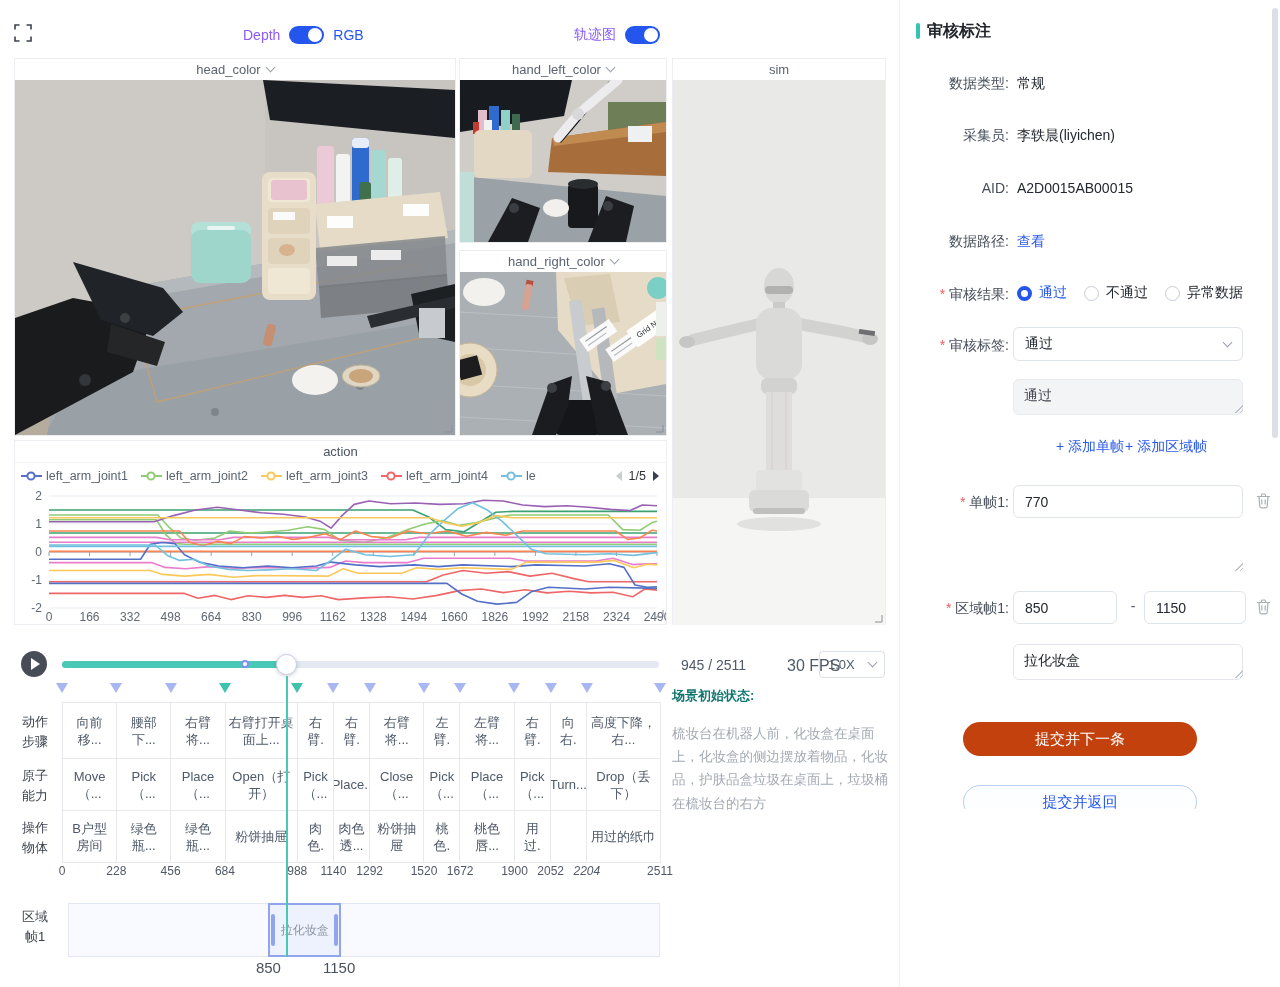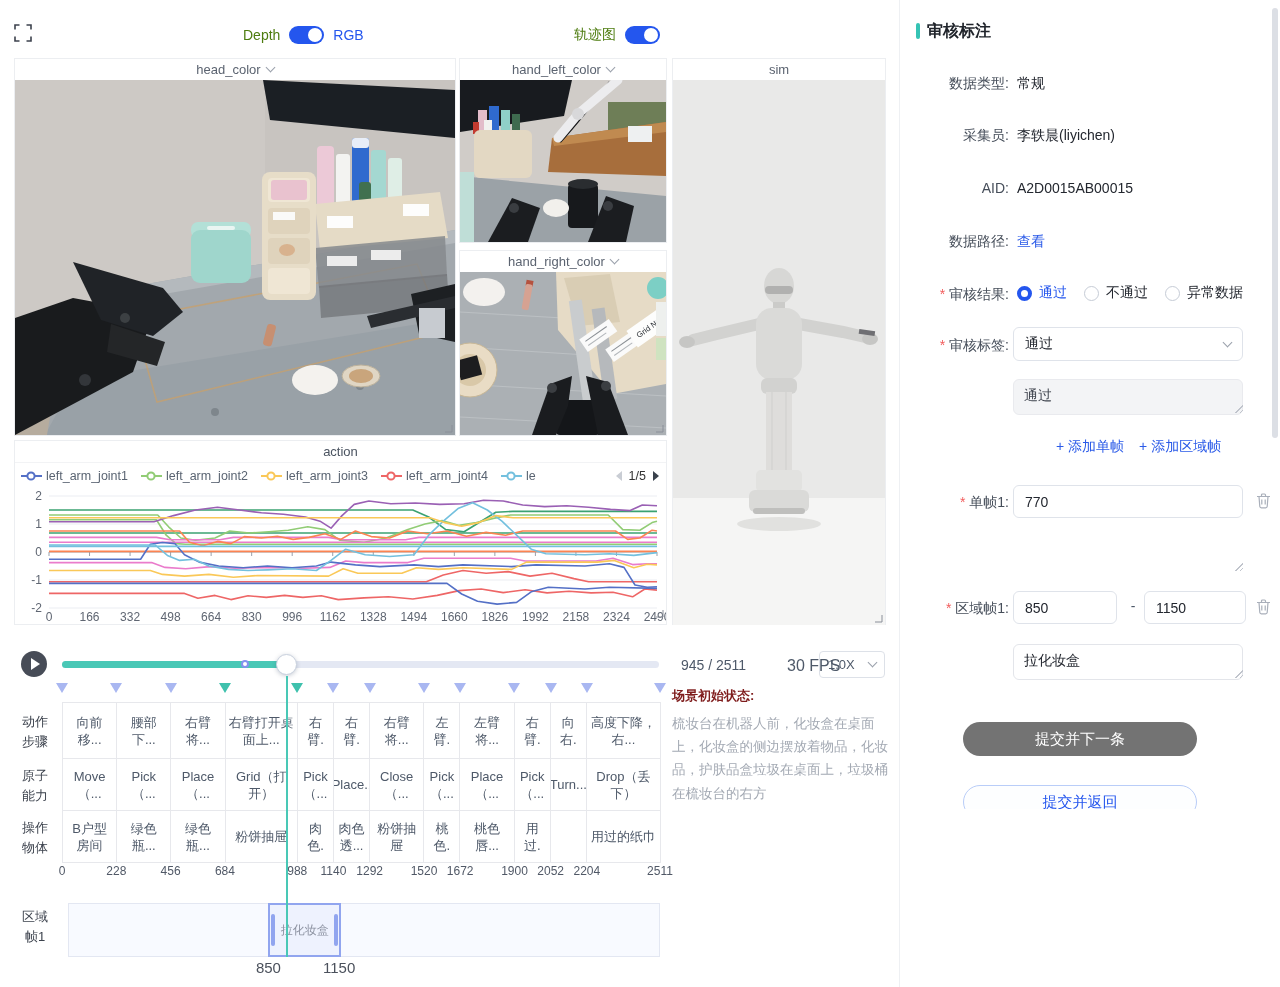--- a/index.html
+++ b/index.html
@@ -6,21 +6,21 @@
 html,body{width:1280px;height:987px;overflow:hidden;background:#fff;
   font-family:"Liberation Sans","DejaVu Sans",sans-serif;color:#23272f}
 .app{position:relative;width:1280px;height:987px}
 .lpanel{position:absolute;left:0;top:0;width:899px;height:987px;background:#fff}
 .rpanel{position:absolute;right:0;top:0;width:381px;height:987px;background:#fff;border-left:1px solid #eef0f3}
 
 
 .fs-icon{position:absolute;left:14px;top:24px;width:18px;height:18px;cursor:pointer}
 .tb-group{position:absolute;top:26px;display:flex;align-items:center;gap:9px;font-size:14px}
 .tb-depth{left:243px}.tb-traj{left:574px}
-.tb-lab{color:#4d7c0f}
+.tb-lab{color:#8b5cf6}
 .tb-rgb{color:#2456ee}
 .tgl{width:35px;height:18px;border-radius:10px;background:#2456ee;position:relative;cursor:pointer}
 .tgl::after{content:"";position:absolute;right:2px;top:2px;width:14px;height:14px;border-radius:50%;background:#fff}
 
 
 .vpanel{position:absolute;border:1px solid #eceef1;background:#fff}
 .vtitle{height:21px;display:flex;align-items:center;justify-content:center;
   font-size:13px;color:#5b6370;background:#fff;gap:6px}
 .chev{display:inline-block;width:7px;height:7px;border-right:1.4px solid #9aa0ab;border-bottom:1.4px solid #9aa0ab;transform:rotate(45deg);margin-top:-4px}
 .vbody{position:relative;overflow:hidden}
@@ -62,21 +62,21 @@
 .trow:nth-child(2) .tcell{height:51px}
 .trow:nth-child(3) .tcell{height:51px}
 .tcell{display:flex;align-items:center;justify-content:center;text-align:center;
   font-size:13px;color:#4e5969;line-height:17px;padding:2px 3px;overflow:hidden;border-right:1px solid #e7e8ec;cursor:pointer}
 .tcell:last-child{border-right:none}
 .axnums{position:absolute;left:62px;top:864px;width:598px;height:16px;font-size:12px;color:#505866}
 .axnums span{position:absolute;transform:translateX(-50%)}
 
 
 .scene{position:absolute;left:672px;top:687px;width:219px}
-.scene-t{font-size:13px;font-weight:bold;color:#7f1d1d;margin-bottom:7px}
+.scene-t{font-size:13px;font-weight:bold;color:#0f766e;margin-bottom:17px}
 .scene-b{font-size:13.5px;color:#a3a9b3;line-height:1.72}
 
 
 .regionbar{position:absolute;left:68px;top:903px;width:592px;height:54px;background:#f8faff;border:1px solid #e3e7f2}
 .regseg{position:absolute;top:-1px;height:54px;background:#eef2fe;border:2px solid #91a5ef;display:flex;align-items:center;justify-content:center;font-size:12px;color:#8d93a2;cursor:pointer}
 .regseg::before,.regseg::after{content:"";position:absolute;top:9px;bottom:9px;width:4px;background:#91a5ef;border-radius:2px}
 .regseg::before{left:1px}.regseg::after{right:1px}
 .regnums{position:absolute;left:68px;top:959px;width:592px;font-size:15px;color:#4b515c}
 .regnums span{position:absolute;transform:translateX(-50%)}
 
@@ -92,24 +92,24 @@
 .radio{display:flex;align-items:center;gap:7px;cursor:pointer}
 .rdo{width:15px;height:15px;border-radius:50%;border:1px solid #c6ccd6;background:#fff}
 .radio.sel .rdo{border:4.5px solid #2456ee}
 .radio.sel{color:#2456ee}
 .fselect{position:absolute;left:113px;width:230px;height:34px;border:1px solid #dfe3ea;border-radius:6px;display:flex;align-items:center;justify-content:space-between;padding:0 11px;font-size:14px;color:#23272f;cursor:pointer;background:#fff}
 .fta{position:absolute;left:113px;width:230px;height:36px;border:1px solid #e3e5ea;border-radius:6px;padding:7px 10px;font-size:14px;color:#23272f;resize:none;overflow:hidden;font-family:inherit;background:#fff}
 .fta.gray{background:#f3f4f6;color:#40454f;border-color:#e9eaee}
 .resz{position:absolute;width:9px;height:9px;background:repeating-linear-gradient(135deg,#c0c4cc 0 1px,transparent 1px 3.4px);clip-path:polygon(100% 0,100% 100%,0 100%)}
 .finput{position:absolute;height:33px;border:1px solid #dfe3ea;border-radius:6px;padding:0 11px;font-size:14px;color:#23272f;font-family:inherit;outline:none}
 .trash{position:absolute;left:356px;width:16px;height:17px;cursor:pointer}
-.flinks{position:absolute;left:156px;display:flex;gap:15px;font-size:14px}
+.flinks{position:absolute;left:156px;display:flex;gap:1px;font-size:14px}
 .dash{position:absolute;left:226px;width:14px;text-align:center;font-size:14px;color:#4e5969}
 .btn{position:absolute;left:63px;width:234px;height:34px;border-radius:17px;display:flex;align-items:center;justify-content:center;font-size:15px;cursor:pointer}
-.btn-primary{background:#737373;color:#fff}
+.btn-primary{background:#c2410c;color:#fff}
 .btn-ghost{background:#fdfeff;border:1px solid #b9cdf8;color:#2456ee}
 .sbar{position:absolute;right:2px;top:8px;width:6px;height:430px;border-radius:3px;background:#dcdfe5;cursor:pointer}
 </style>
 </head>
 <body>
 
 <div class="app">
 
   <div class="lpanel">
 
@@ -483,21 +483,21 @@
           <div class="tcell" style="width: 6.05337%;">左臂.</div>
           <div class="tcell" style="width: 9.08005%;">左臂将...</div>
           <div class="tcell" style="width: 6.05337%;">右臂.</div>
           <div class="tcell" style="width: 6.05337%;">向右.</div>
           <div class="tcell" style="width: 12.2262%;">高度下降，右...</div>
         </div>
         <div class="trow">
           <div class="tcell" style="width: 9.08005%;">Move（...</div>
           <div class="tcell" style="width: 9.08005%;">Pick（...</div>
           <div class="tcell" style="width: 9.08005%;">Place（...</div>
-          <div class="tcell" style="width: 12.1067%;">Grid（打开）</div>
+          <div class="tcell" style="width: 12.1067%;">Open（打开）</div>
           <div class="tcell" style="width: 6.05337%;">Pick（...</div>
           <div class="tcell" style="width: 6.05337%;">Place..</div>
           <div class="tcell" style="width: 9.08005%;">Close（...</div>
           <div class="tcell" style="width: 6.05337%;">Pick（...</div>
           <div class="tcell" style="width: 9.08005%;">Place（...</div>
           <div class="tcell" style="width: 6.05337%;">Pick（...</div>
           <div class="tcell" style="width: 6.05337%;">Turn...</div>
           <div class="tcell" style="width: 12.2262%;">Drop（丢下）</div>
         </div>
         <div class="trow">
@@ -520,21 +520,21 @@
         <span style="left: 54.2987px;">228</span>
         <span style="left: 108.597px;">456</span>
         <span style="left: 162.896px;">684</span>
         <span style="left: 235.294px;">988</span>
         <span style="left: 271.493px;">1140</span>
         <span style="left: 307.693px;">1292</span>
         <span style="left: 361.991px;">1520</span>
         <span style="left: 398.19px;">1672</span>
         <span style="left: 452.489px;">1900</span>
         <span style="left: 488.688px;">2052</span>
-        <span style="left: 524.887px;">2204</span>
+        <span style="left: 524.887px; font-style: italic;">2204</span>
         <span style="left: 598px;">2511</span>
       </div>
 
     <div class="scene">
       <div class="scene-t">场景初始状态:</div>
       <div class="scene-b">梳妆台在机器人前，化妆盒在桌面上，化妆盒的侧边摆放着物品，化妆品，护肤品盒垃圾在桌面上，垃圾桶在梳妆台的右方</div>
     </div>
 
     <div class="rlabel" style="top:907px">区域帧1</div>
     <div class="regionbar">

